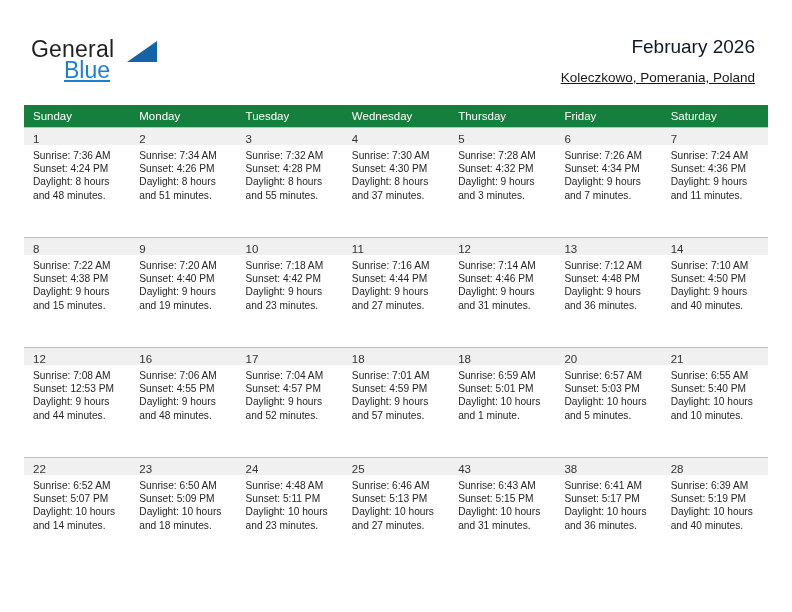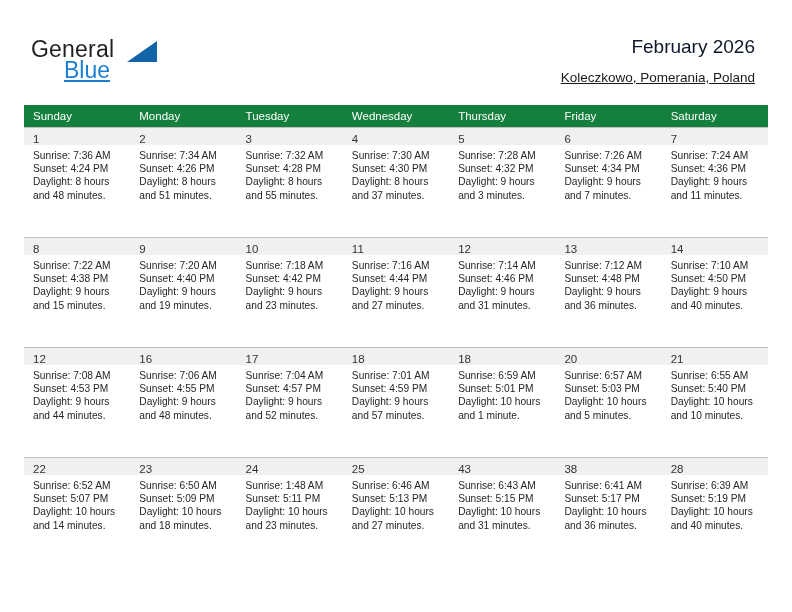--- a/index.html
+++ b/index.html
@@ -345,21 +345,21 @@
       <tr class="spacer-row">
         <td colspan="7"></td>
       </tr>
 
       <tr>
         <td>
           <div class="cell-inner">
             <div class="daynum-strip"><span class="daynum">12</span></div>
             <div class="cell-lines">
               <div>Sunrise: 7:08 AM</div>
-              <div>Sunset: 4:53 PM</div>
+              <div>Sunset: 12:53 PM</div>
               <div>Daylight: 9 hours</div>
               <div>and 44 minutes.</div>
             </div>
           </div>
         </td>
         <td>
           <div class="cell-inner">
             <div class="daynum-strip"><span class="daynum">16</span></div>
             <div class="cell-lines">
               <div>Sunrise: 7:06 AM</div>
@@ -449,21 +449,21 @@
               <div>Sunset: 5:09 PM</div>
               <div>Daylight: 10 hours</div>
               <div>and 18 minutes.</div>
             </div>
           </div>
         </td>
         <td>
           <div class="cell-inner">
             <div class="daynum-strip"><span class="daynum">24</span></div>
             <div class="cell-lines">
-              <div>Sunrise: 1:48 AM</div>
+              <div>Sunrise: 4:48 AM</div>
               <div>Sunset: 5:11 PM</div>
               <div>Daylight: 10 hours</div>
               <div>and 23 minutes.</div>
             </div>
           </div>
         </td>
         <td>
           <div class="cell-inner">
             <div class="daynum-strip"><span class="daynum">25</span></div>
             <div class="cell-lines">

